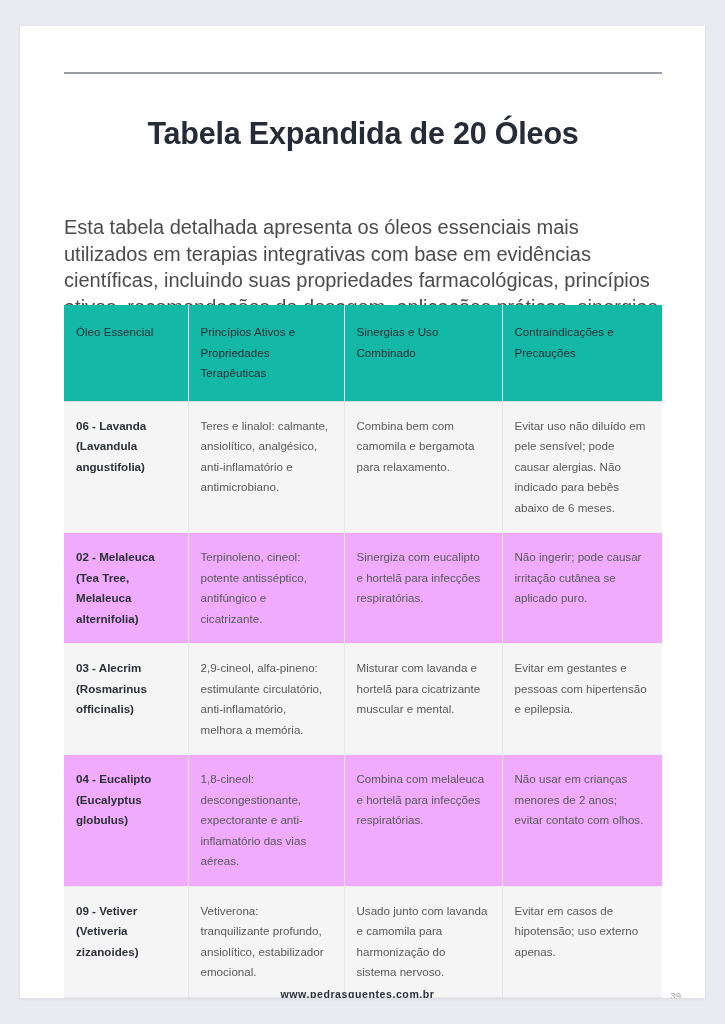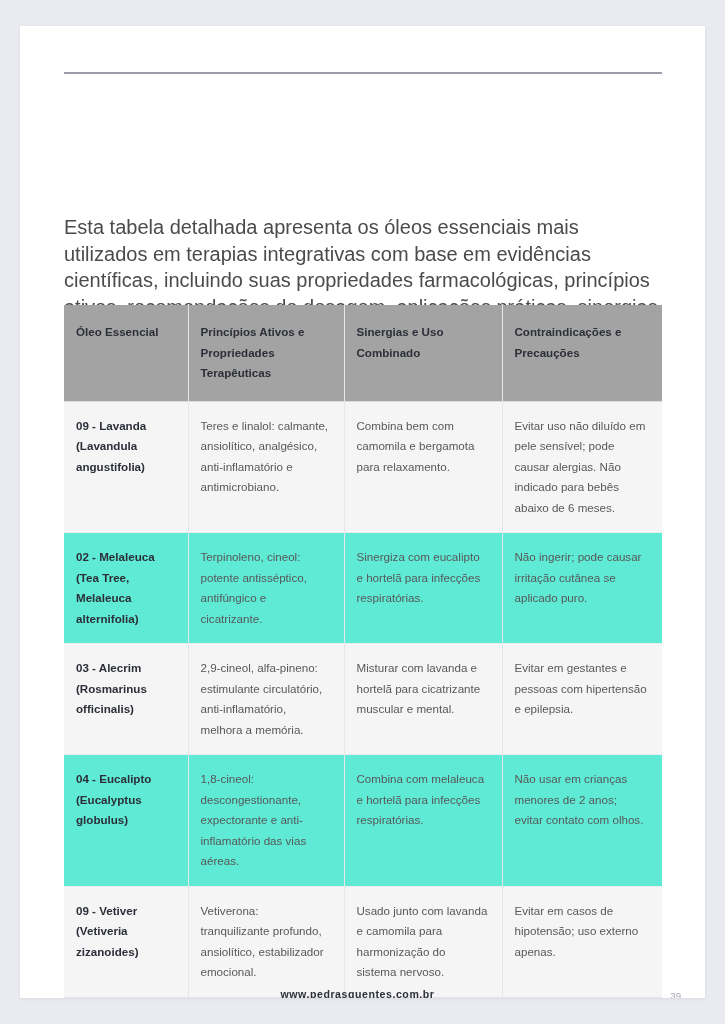--- a/index.html
+++ b/index.html
@@ -93,40 +93,40 @@
     vertical-align: top;
     text-align: left;
     padding: 14px 14px 14px 12px;
     border-right: 1px solid #e6e6e8;
     line-height: 20.5px;
   }
   table.oils-table th:last-child,
   table.oils-table td:last-child { border-right: none; }
 
   table.oils-table thead th {
-    background: #a3a3a3;
+    background: #14b8a6;
     color: #2c2f38;
-    font-weight: 700;
+    font-weight: 400;
     border-bottom: 1px solid #dddde0;
     padding-top: 17px;
     padding-bottom: 17px;
     line-height: 20.5px;
   }
 
   table.oils-table tbody td {
     color: #58585a;
     font-weight: 400;
     border-bottom: 1px solid #ededef;
   }
   table.oils-table tbody td.oil-name {
     color: #2c2f38;
     font-weight: 700;
   }
   table.oils-table tbody tr.odd td { background: #f5f5f6; }
-  table.oils-table tbody tr.even td { background: #5eead4; }
+  table.oils-table tbody tr.even td { background: #f0abfc; }
   table.oils-table tbody tr:last-child td { border-bottom: 1px solid #e6e6e8; }
 
   
   .footer-site {
     position: absolute;
     left: 0;
     top: 962px;
     width: 675px;
     text-align: center;
     font-size: 10.6px;
@@ -145,20 +145,21 @@
 </style>
 </head>
 <body>
 
 <div class="page-canvas">
   <div class="page-sheet">
 
     <div class="top-rule"></div>
 
     <h1 class="doc-title">
+      <span class="tl">Tabela Expandida de 20 Óleos</span>
     </h1>
 
     <p class="intro">Esta tabela detalhada apresenta os óleos essenciais mais utilizados em terapias integrativas com base em evidências científicas, incluindo suas propriedades farmacológicas, princípios ativos, recomendações de dosagem, aplicações práticas, sinergias com outras substâncias e considerações de segurança.</p>
 
     <div class="oils-table-wrap">
       <table class="oils-table">
         <colgroup>
           <col class="c1">
             <col class="c2">
             <col class="c3">
@@ -167,21 +168,21 @@
         <thead>
           <tr>
             <th>Óleo Essencial</th>
             <th>Princípios Ativos e Propriedades Terapêuticas</th>
             <th>Sinergias e Uso Combinado</th>
             <th>Contraindicações e Precauções</th>
           </tr>
         </thead>
         <tbody>
           <tr class="odd">
-            <td class="oil-name">09 - Lavanda (Lavandula angustifolia)</td>
+            <td class="oil-name">06 - Lavanda (Lavandula angustifolia)</td>
             <td>Teres e linalol: calmante, ansiolítico, analgésico, anti-inflamatório e antimicrobiano.</td>
             <td>Combina bem com camomila e bergamota para relaxamento.</td>
             <td>Evitar uso não diluído em pele sensível; pode causar alergias. Não indicado para bebês abaixo de 6 meses.</td>
           </tr>
           <tr class="even">
             <td class="oil-name">02 - Melaleuca (Tea Tree, Melaleuca alternifolia)</td>
             <td>Terpinoleno, cineol: potente antisséptico, antifúngico e cicatrizante.</td>
             <td>Sinergiza com eucalipto e hortelã para infecções respiratórias.</td>
             <td>Não ingerir; pode causar irritação cutânea se aplicado puro.</td>
           </tr>

